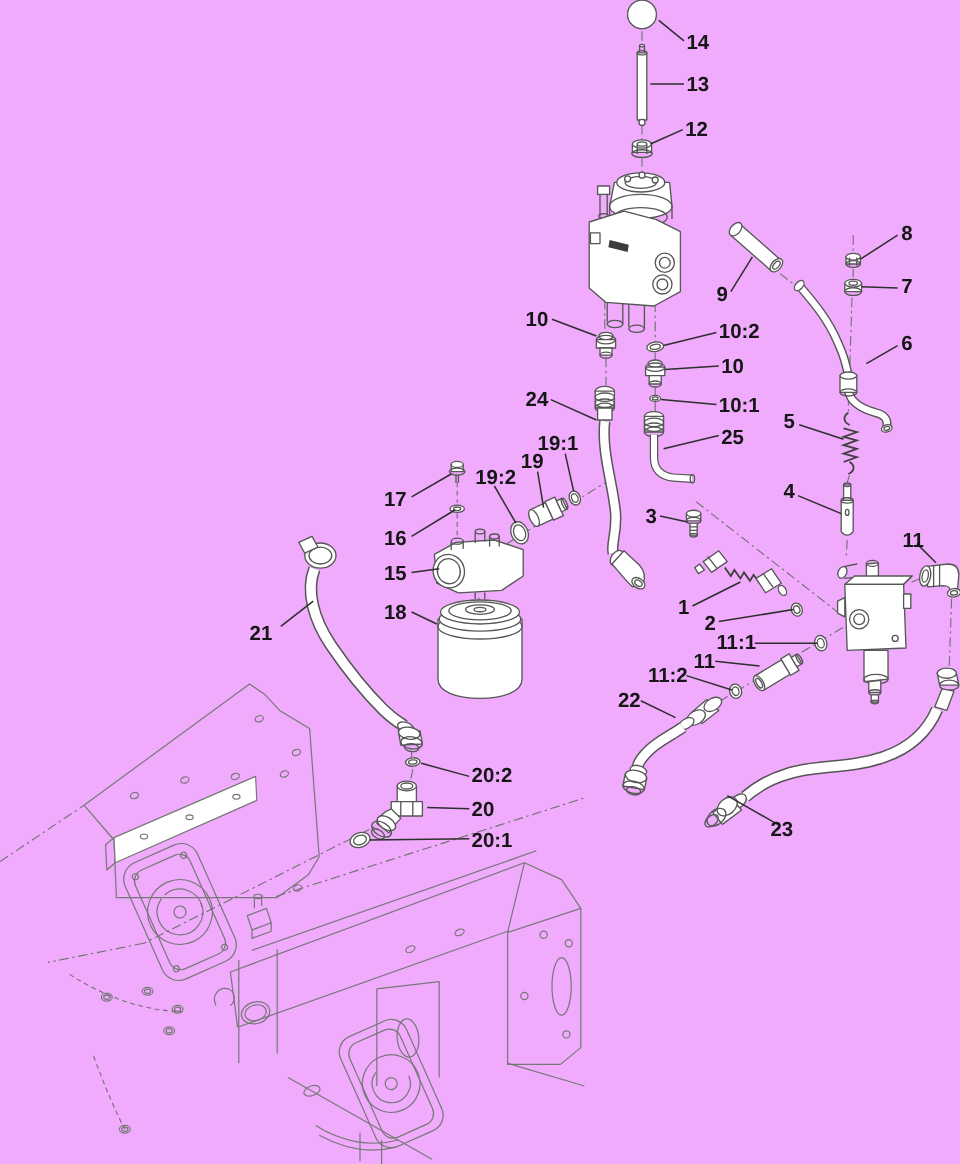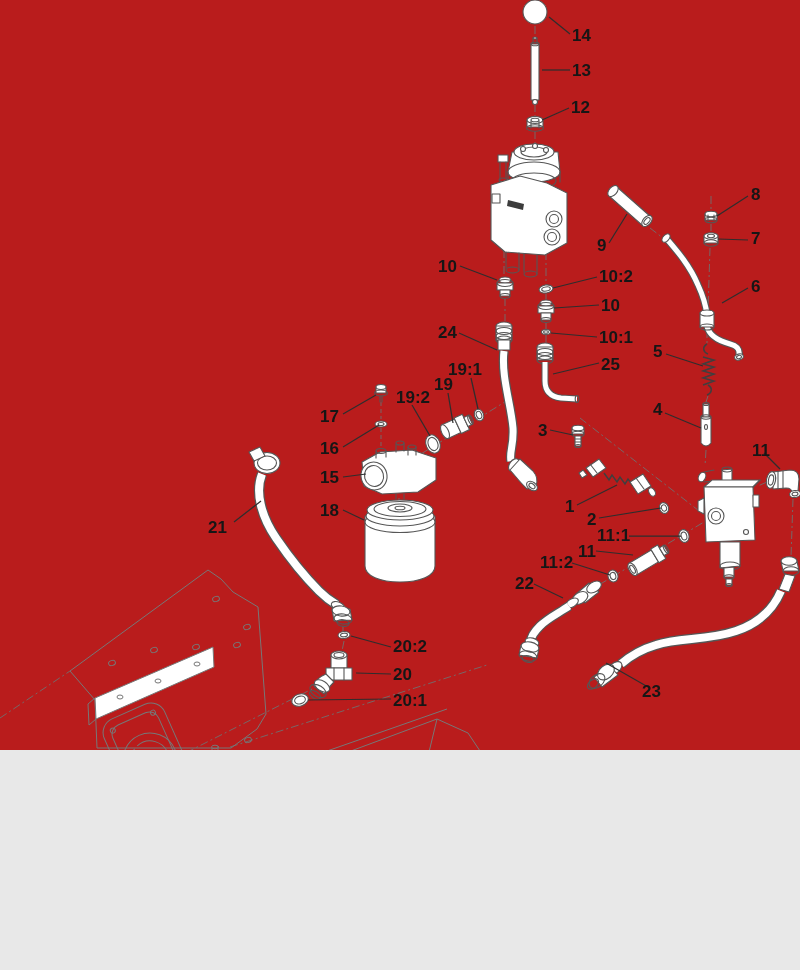--- a/index.html
+++ b/index.html
@@ -1,16 +1,16 @@
 <!DOCTYPE html>
 <html><head>
 <meta charset="utf-8">
 <style>
   html,body{margin:0;padding:0;background:#e8e8e8;}
-  #stage{position:relative;width:800px;height:750px;background:#b91c1c;margin:0 auto;
+  #stage{position:relative;width:800px;height:970px;background:#f0abfc;margin:0 auto;
          font-family:"Liberation Sans",sans-serif;overflow:hidden;}
   svg{position:absolute;left:0;top:0;}
   .ln{stroke:#565656;stroke-width:1.1;fill:none;stroke-linecap:round;stroke-linejoin:round;}
   .lnf{stroke:#565656;stroke-width:1.1;fill:#ffffff;stroke-linejoin:round;}
   .fr{stroke:#777777;stroke-width:1;fill:none;stroke-linejoin:round;}
   .frf{stroke:#777777;stroke-width:1;fill:#ffffff;stroke-linejoin:round;}
   .dd{stroke:#6f6f6f;stroke-width:0.9;fill:none;stroke-dasharray:8 3 2 3;}
   .dsh{stroke:#6f6f6f;stroke-width:0.9;fill:none;stroke-dasharray:4 3;}
   .tube{stroke:#565656;fill:none;stroke-linecap:butt;}
   .tubein{stroke:#ffffff;fill:none;stroke-linecap:butt;}

